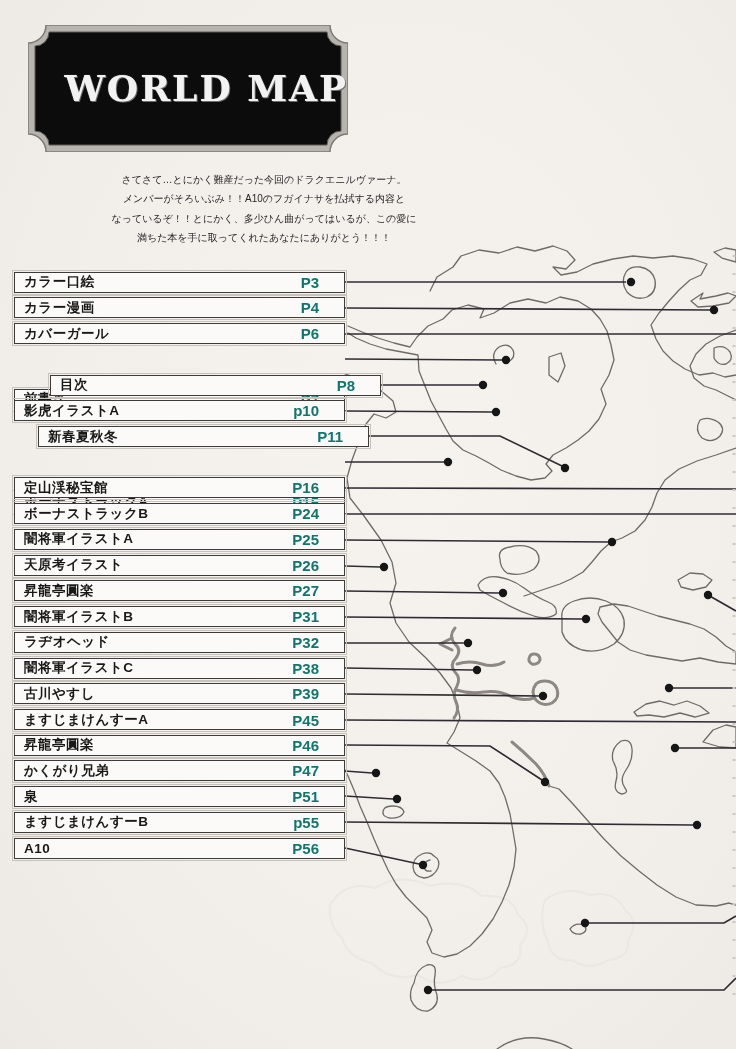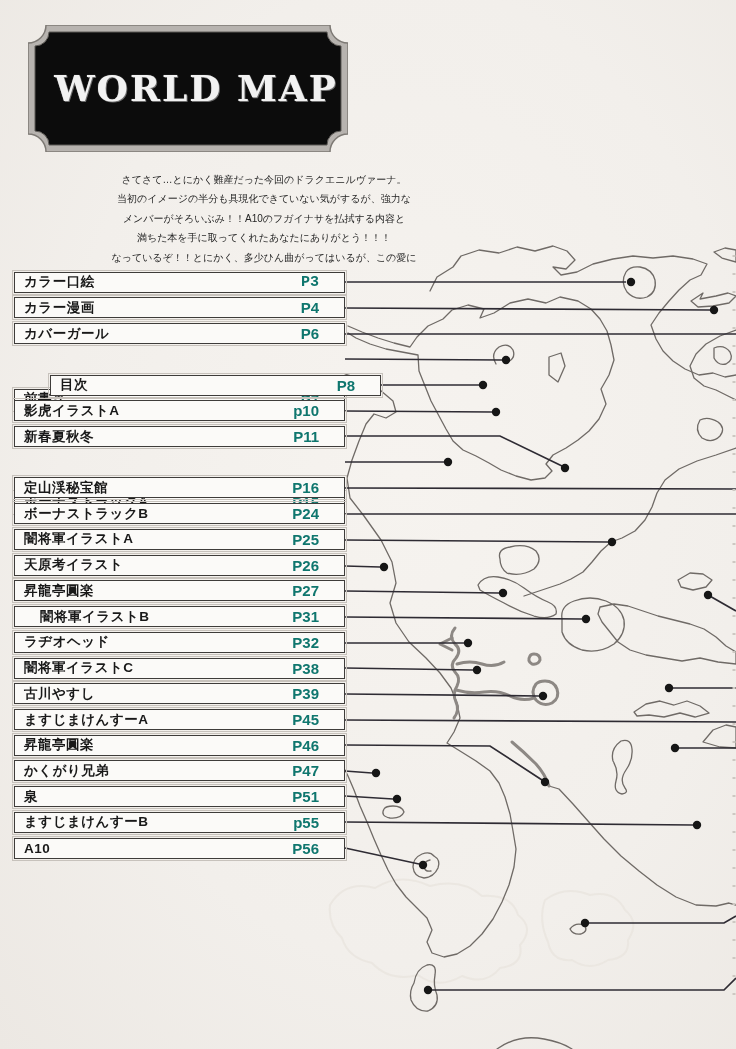--- a/index.html
+++ b/index.html
@@ -3,22 +3,22 @@
 <meta charset="utf-8">
 <style>
   html,body{margin:0;padding:0;}
   .page{position:relative;width:736px;height:1049px;overflow:hidden;
     background:#f3f0ec;
     background-image:radial-gradient(ellipse at 55% 45%, #f6f3ef 0%, #f2efeb 60%, #ece8e3 100%);
     font-family:"Liberation Sans","DejaVu Sans",sans-serif;color:#1d1d1d;}
   
   .banner{position:absolute;left:28px;top:25px;width:320px;height:127px;}
   .banner svg{position:absolute;left:0;top:0;}
-  .banner-text{position:absolute;left:8px;top:0;width:100%;height:100%;display:flex;flex-direction:column;
-    align-items:center;justify-content:center;gap:16px;}
+  .banner-text{position:absolute;left:0;top:0;width:100%;height:100%;display:flex;flex-direction:column;
+    align-items:flex-end;justify-content:center;gap:16px;}
   .banner-line1,.banner-line2{font-family:"DejaVu Serif","Liberation Serif",serif;font-weight:700;
     color:#f2f2f2;line-height:1.05;
     text-shadow:0 0 1px #9a9a9a, 1px 1px 0 #6a6a6a;}
   .banner-line1{font-size:36px;letter-spacing:2px;}
   .banner-line2{font-size:35px;letter-spacing:7px;}
   
   .intro{position:absolute;left:4px;top:170px;width:520px;text-align:center;}
   .intro-line{font-size:10px;line-height:19.4px;font-weight:500;color:#262626;letter-spacing:0px;white-space:nowrap;}
   
   .map-layer{position:absolute;left:0;top:0;}
@@ -140,28 +140,27 @@
       <path d="M 18 0 H 302 A 18 18 0 0 0 320 18 V 109 A 18 18 0 0 0 302 127 H 18 A 18 18 0 0 0 0 109 V 18 A 18 18 0 0 0 18 0 Z" fill="#b7b3af" stroke="#7d7974" stroke-width="1.5"></path>
       <path d="M 21 7 H 299 A 14 14 0 0 0 313 21 V 106 A 14 14 0 0 0 299 120 H 21 A 14 14 0 0 0 7 106 V 21 A 14 14 0 0 0 21 7 Z" fill="#0c0c0c" stroke="#5d5a56" stroke-width="1"></path>
     </svg>
     <div class="banner-text">
       <div class="banner-line1">WORLD MAP</div>
     </div>
   </div>
 
   <div class="intro" id="intro-block">
       <div class="intro-line">さてさて…とにかく難産だった今回のドラクエニルヴァーナ。</div>
-      <div class="intro-line">当初のイメージの半分も具現化できていない気がするが、強力な</div>
       <div class="intro-line">メンバーがそろいぶみ！！A10のフガイナサを払拭する内容と</div>
+      <div class="intro-line">なっているぞ！！とにかく、多少ひん曲がってはいるが、この愛に</div>
       <div class="intro-line">満ちた本を手に取ってくれたあなたにありがとう！！！</div>
-      <div class="intro-line">なっているぞ！！とにかく、多少ひん曲がってはいるが、この愛に</div>
     </div>
 
   <div id="toc-container">
-      <div class="toc-row" style="top: 271.6px; font-family: Liberation Mono, monospace;">
+      <div class="toc-row" style="top: 271.6px;">
         <span class="toc-label">カラー口絵</span>
         <span class="toc-page">P3</span>
       </div>
       <div class="toc-row" style="top: 297.3px;">
         <span class="toc-label">カラー漫画</span>
         <span class="toc-page">P4</span>
       </div>
       <div class="toc-row" style="top: 323.1px;">
         <span class="toc-label">カバーガール</span>
         <span class="toc-page">P6</span>
@@ -171,21 +170,21 @@
         <span class="toc-page">P7</span>
       </div>
       <div class="toc-row" style="top: 374.5px; margin-left: 36px;">
         <span class="toc-label">目次</span>
         <span class="toc-page">P8</span>
       </div>
       <div class="toc-row" style="top: 400.2px;">
         <span class="toc-label">影虎イラストA</span>
         <span class="toc-page">p10</span>
       </div>
-      <div class="toc-row" style="top: 426px;">
+      <div class="toc-row" style="top: 426px; margin-left: 24px;">
         <span class="toc-label">新春夏秋冬</span>
         <span class="toc-page">P11</span>
       </div>
       <div class="toc-row" style="top: 451.7px; margin-top: 40px;">
         <span class="toc-label">ボーナストラックA</span>
         <span class="toc-page">P15</span>
       </div>
       <div class="toc-row" style="top: 477.4px;">
         <span class="toc-label">定山渓秘宝館</span>
         <span class="toc-page">P16</span>
@@ -199,37 +198,37 @@
         <span class="toc-page">P25</span>
       </div>
       <div class="toc-row" style="top: 554.6px;">
         <span class="toc-label">天原考イラスト</span>
         <span class="toc-page">P26</span>
       </div>
       <div class="toc-row" style="top: 580.3px;">
         <span class="toc-label">昇龍亭圓楽</span>
         <span class="toc-page">P27</span>
       </div>
-      <div class="toc-row" style="top: 606.1px; padding-left: 16px;">
+      <div class="toc-row" style="top: 606.1px;">
         <span class="toc-label">闇将軍イラストB</span>
         <span class="toc-page">P31</span>
       </div>
       <div class="toc-row" style="top: 631.8px;">
         <span class="toc-label">ラヂオヘッド</span>
         <span class="toc-page">P32</span>
       </div>
       <div class="toc-row" style="top: 657.5px;">
         <span class="toc-label">闇将軍イラストC</span>
         <span class="toc-page">P38</span>
       </div>
       <div class="toc-row" style="top: 683.2px;">
         <span class="toc-label">古川やすし</span>
         <span class="toc-page">P39</span>
       </div>
-      <div class="toc-row" style="top: 709px;">
+      <div class="toc-row" style="top: 709px; align-items: flex-end;">
         <span class="toc-label">ますじまけんすーA</span>
         <span class="toc-page">P45</span>
       </div>
       <div class="toc-row" style="top: 734.7px;">
         <span class="toc-label">昇龍亭圓楽</span>
         <span class="toc-page">P46</span>
       </div>
       <div class="toc-row" style="top: 760.4px;">
         <span class="toc-label">かくがり兄弟</span>
         <span class="toc-page">P47</span>

